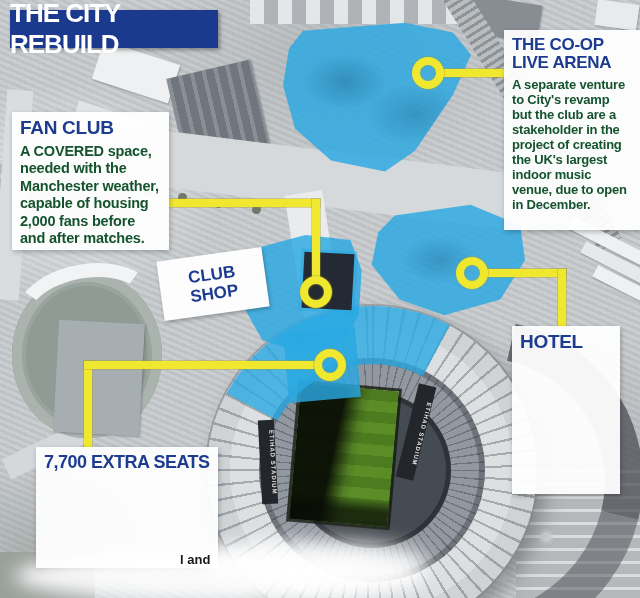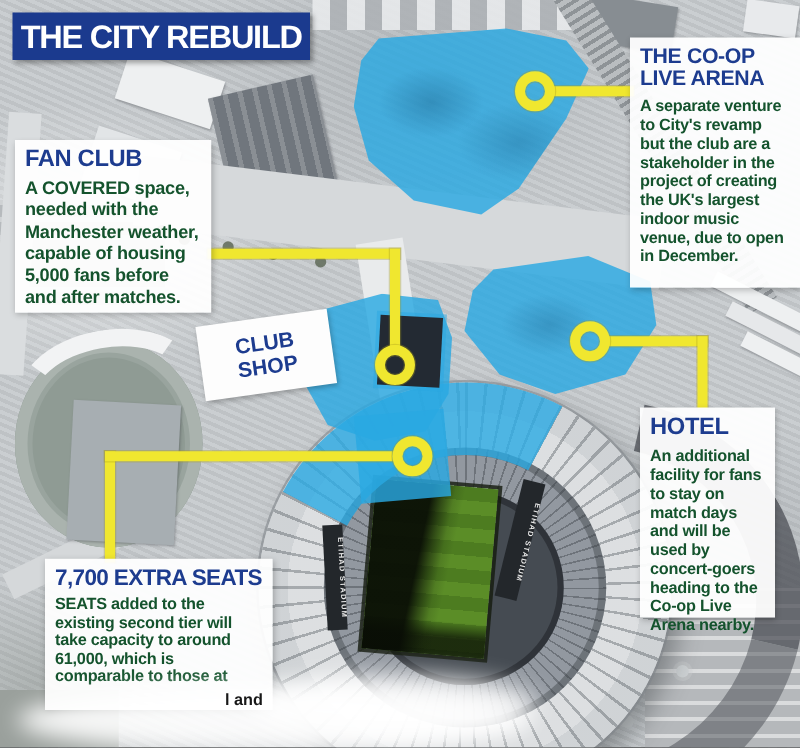--- a/index.html
+++ b/index.html
@@ -131,43 +131,41 @@
   <div class="abs ycircle" style="left:300px;top:276px;"></div>
 
   <div class="abs ylw" style="left:84px;top:361px;width:8px;height:89px;"></div>
   <div class="abs ylw" style="left:84px;top:361px;width:230px;height:8px;"></div>
   <div class="abs ycircle" style="left:314px;top:349px;"></div>
 
   <div class="abs ylw" style="left:487px;top:269px;width:79px;height:8px;"></div>
   <div class="abs ylw" style="left:558px;top:269px;width:8px;height:58px;"></div>
   <div class="abs ycircle" style="left:456px;top:257px;"></div>
 
-  <div class="abs" style="left:10px;top:10px;width:238px;height:38px;background:#1b3a8e;box-shadow:2px 2px 4px rgba(0,0,0,0.35);
+  <div class="abs" style="left:10px;top:10px;width:208px;height:38px;background:#1b3a8e;box-shadow:2px 2px 4px rgba(0,0,0,0.35);
               display:flex;align-items:center;justify-content:center;">
     <span style="color:#fff;font-weight:bold;font-size:26px;letter-spacing:-1px;">THE CITY REBUILD</span>
   </div>
 
   <div class="abs box" style="left:12px;top:112px;width:157px;height:138px;">
     <h3 style="font-size:19px;">FAN CLUB</h3>
-    <p style="font-size:14.5px;line-height:17.5px;">A COVERED space, needed with the Manchester weather, capable of housing 5,000 fans before and after matches.</p>
+    <p style="font-size:14.5px;line-height:17.5px;">A COVERED space, needed with the Manchester weather, capable of housing 2,000 fans before and after matches.</p>
   </div>
 
   <div class="abs box" style="left:504px;top:30px;width:136px;height:200px;">
     <h3 style="font-size:17px;width:105px;">THE CO-OP LIVE ARENA</h3>
     <p style="font-size:13px;line-height:15px;">A separate venture to City's revamp but the club are a stakeholder in the project of creating the UK's largest indoor music venue, due to open in December.</p>
   </div>
 
   <div class="abs box" style="left:512px;top:326px;width:108px;height:168px;">
     <h3 style="font-size:19px;">HOTEL</h3>
-    <p style="font-size:13px;line-height:15px;">An additional facility for fans to stay on match days and will be used by concert-goers heading to the Co-op Live Arena nearby.</p>
   </div>
 
   <div class="abs box" style="left:36px;top:447px;width:182px;height:121px;">
     <h3 style="font-size:18px;letter-spacing:-0.5px;">7,700 EXTRA SEATS</h3>
-    <p style="font-size:13px;line-height:14.5px;">SEATS added  to the existing second tier will take capacity to around 61,000, which is comparable to those at</p>
   </div>
 
   <div class="abs" style="left:160px;top:254px;width:106px;height:60px;background:#fdfdfd;transform:rotate(-8deg);
               box-shadow:1px 2px 4px rgba(0,0,0,0.25);display:flex;align-items:center;justify-content:center;">
     <span style="color:#1d3c8f;font-weight:bold;font-size:17px;line-height:19px;text-align:center;width:60px;">CLUB SHOP</span>
   </div>
 
   <div class="abs" style="left:14px;top:550px;width:410px;height:52px;background:rgba(255,255,255,0.9);
               border-radius:50%;filter:blur(9px);z-index:5;"></div>
   <div class="abs" style="left:200px;top:540px;width:230px;height:48px;background:rgba(255,255,255,0.85);

